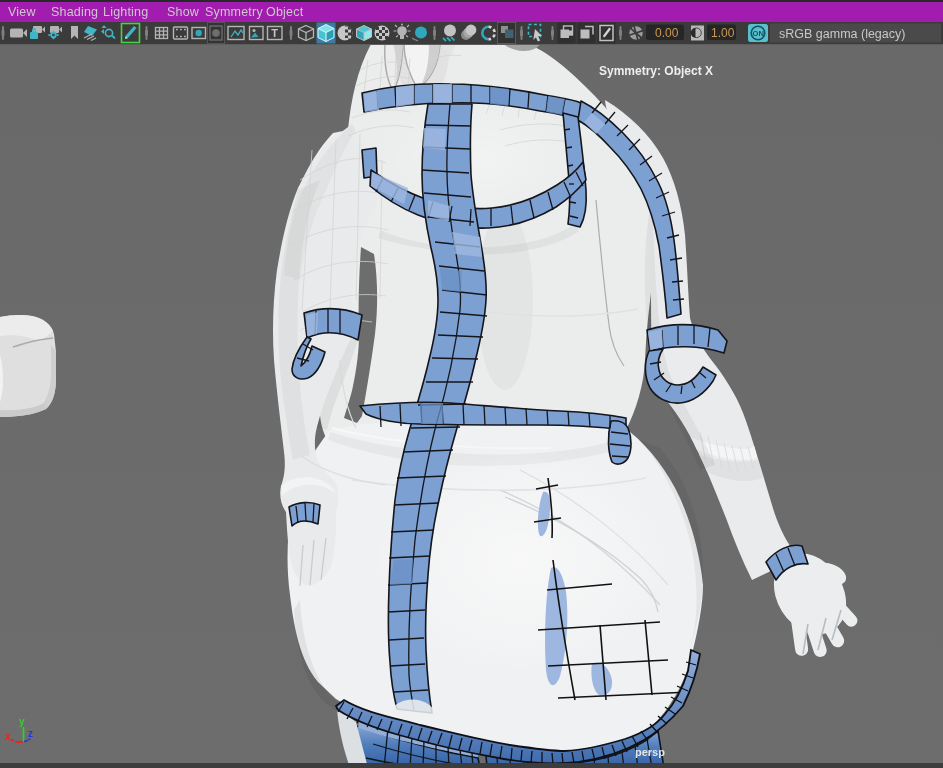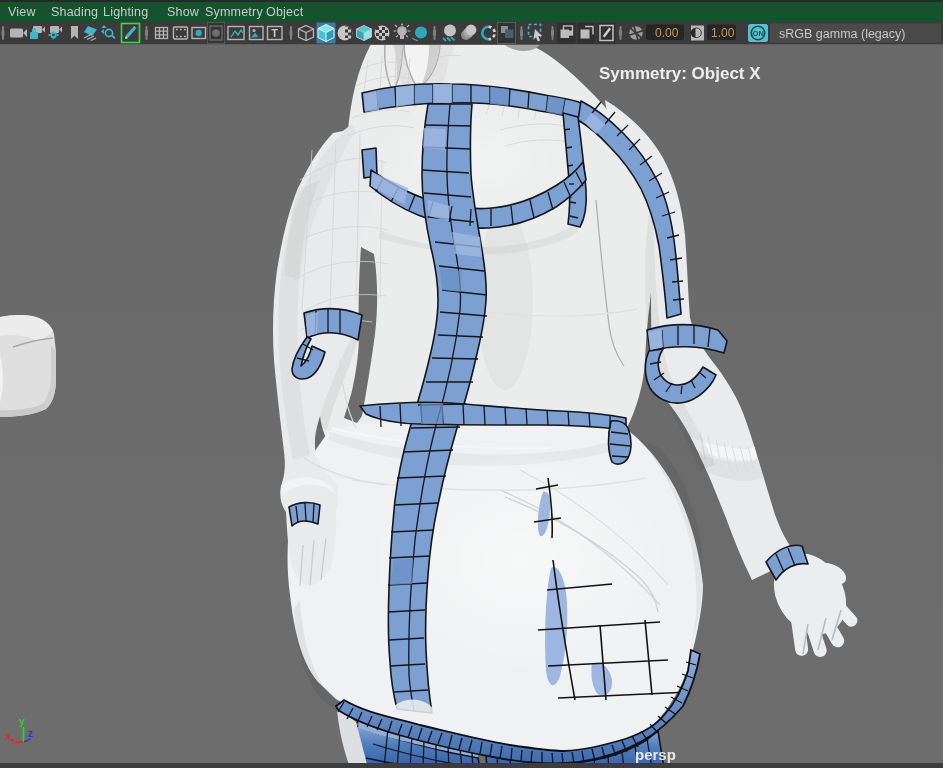--- a/index.html
+++ b/index.html
@@ -1,22 +1,22 @@
 <!DOCTYPE html>
 <html><head>
 <meta charset="utf-8">
 <style>
 html,body{margin:0;padding:0;width:943px;height:768px;overflow:hidden;background:#6a6a6a;font-family:"Liberation Sans",sans-serif;}
 #stage{position:relative;width:943px;height:768px;overflow:hidden;}
-#menubar{position:absolute;left:0;top:0;width:943px;height:22px;background:#14532d;border-top:2px solid #282828;box-sizing:border-box;z-index:10;}
+#menubar{position:absolute;left:0;top:0;width:943px;height:22px;background:#a21caf;border-top:2px solid #282828;box-sizing:border-box;z-index:10;}
 #menubar span{position:absolute;top:3px;font-size:12.5px;color:#cacaca;letter-spacing:0.2px;}
 #toolbar{position:absolute;left:0;top:22px;width:943px;height:22px;background:#3b3b3b;z-index:10;}
 #viewport{position:absolute;left:0;top:0;width:943px;height:768px;z-index:1;}
-#symtext{position:absolute;left:599px;top:64px;font-size:17px;font-weight:bold;color:#eeeeee;z-index:5;}
-#persptext{position:absolute;left:635px;top:746px;font-size:15px;font-weight:bold;color:#e6e6e6;z-index:5;}
+#symtext{position:absolute;left:599px;top:64px;font-size:12px;font-weight:bold;color:#eeeeee;z-index:5;}
+#persptext{position:absolute;left:635px;top:746px;font-size:11px;font-weight:bold;color:#e6e6e6;z-index:5;}
 #bottombar{position:absolute;left:0;top:763px;width:943px;height:5px;background:#3d3d3d;z-index:10;}
 </style>
 </head>
 <body>
 <div id="stage">
 <svg id="viewport" width="943" height="768" viewBox="0 0 943 768">
 <defs>
 <linearGradient id="bgg" x1="0" y1="0" x2="0" y2="1">
 <stop offset="0" stop-color="#696969"></stop>
           <stop offset="1" stop-color="#6d6d6d"></stop>

